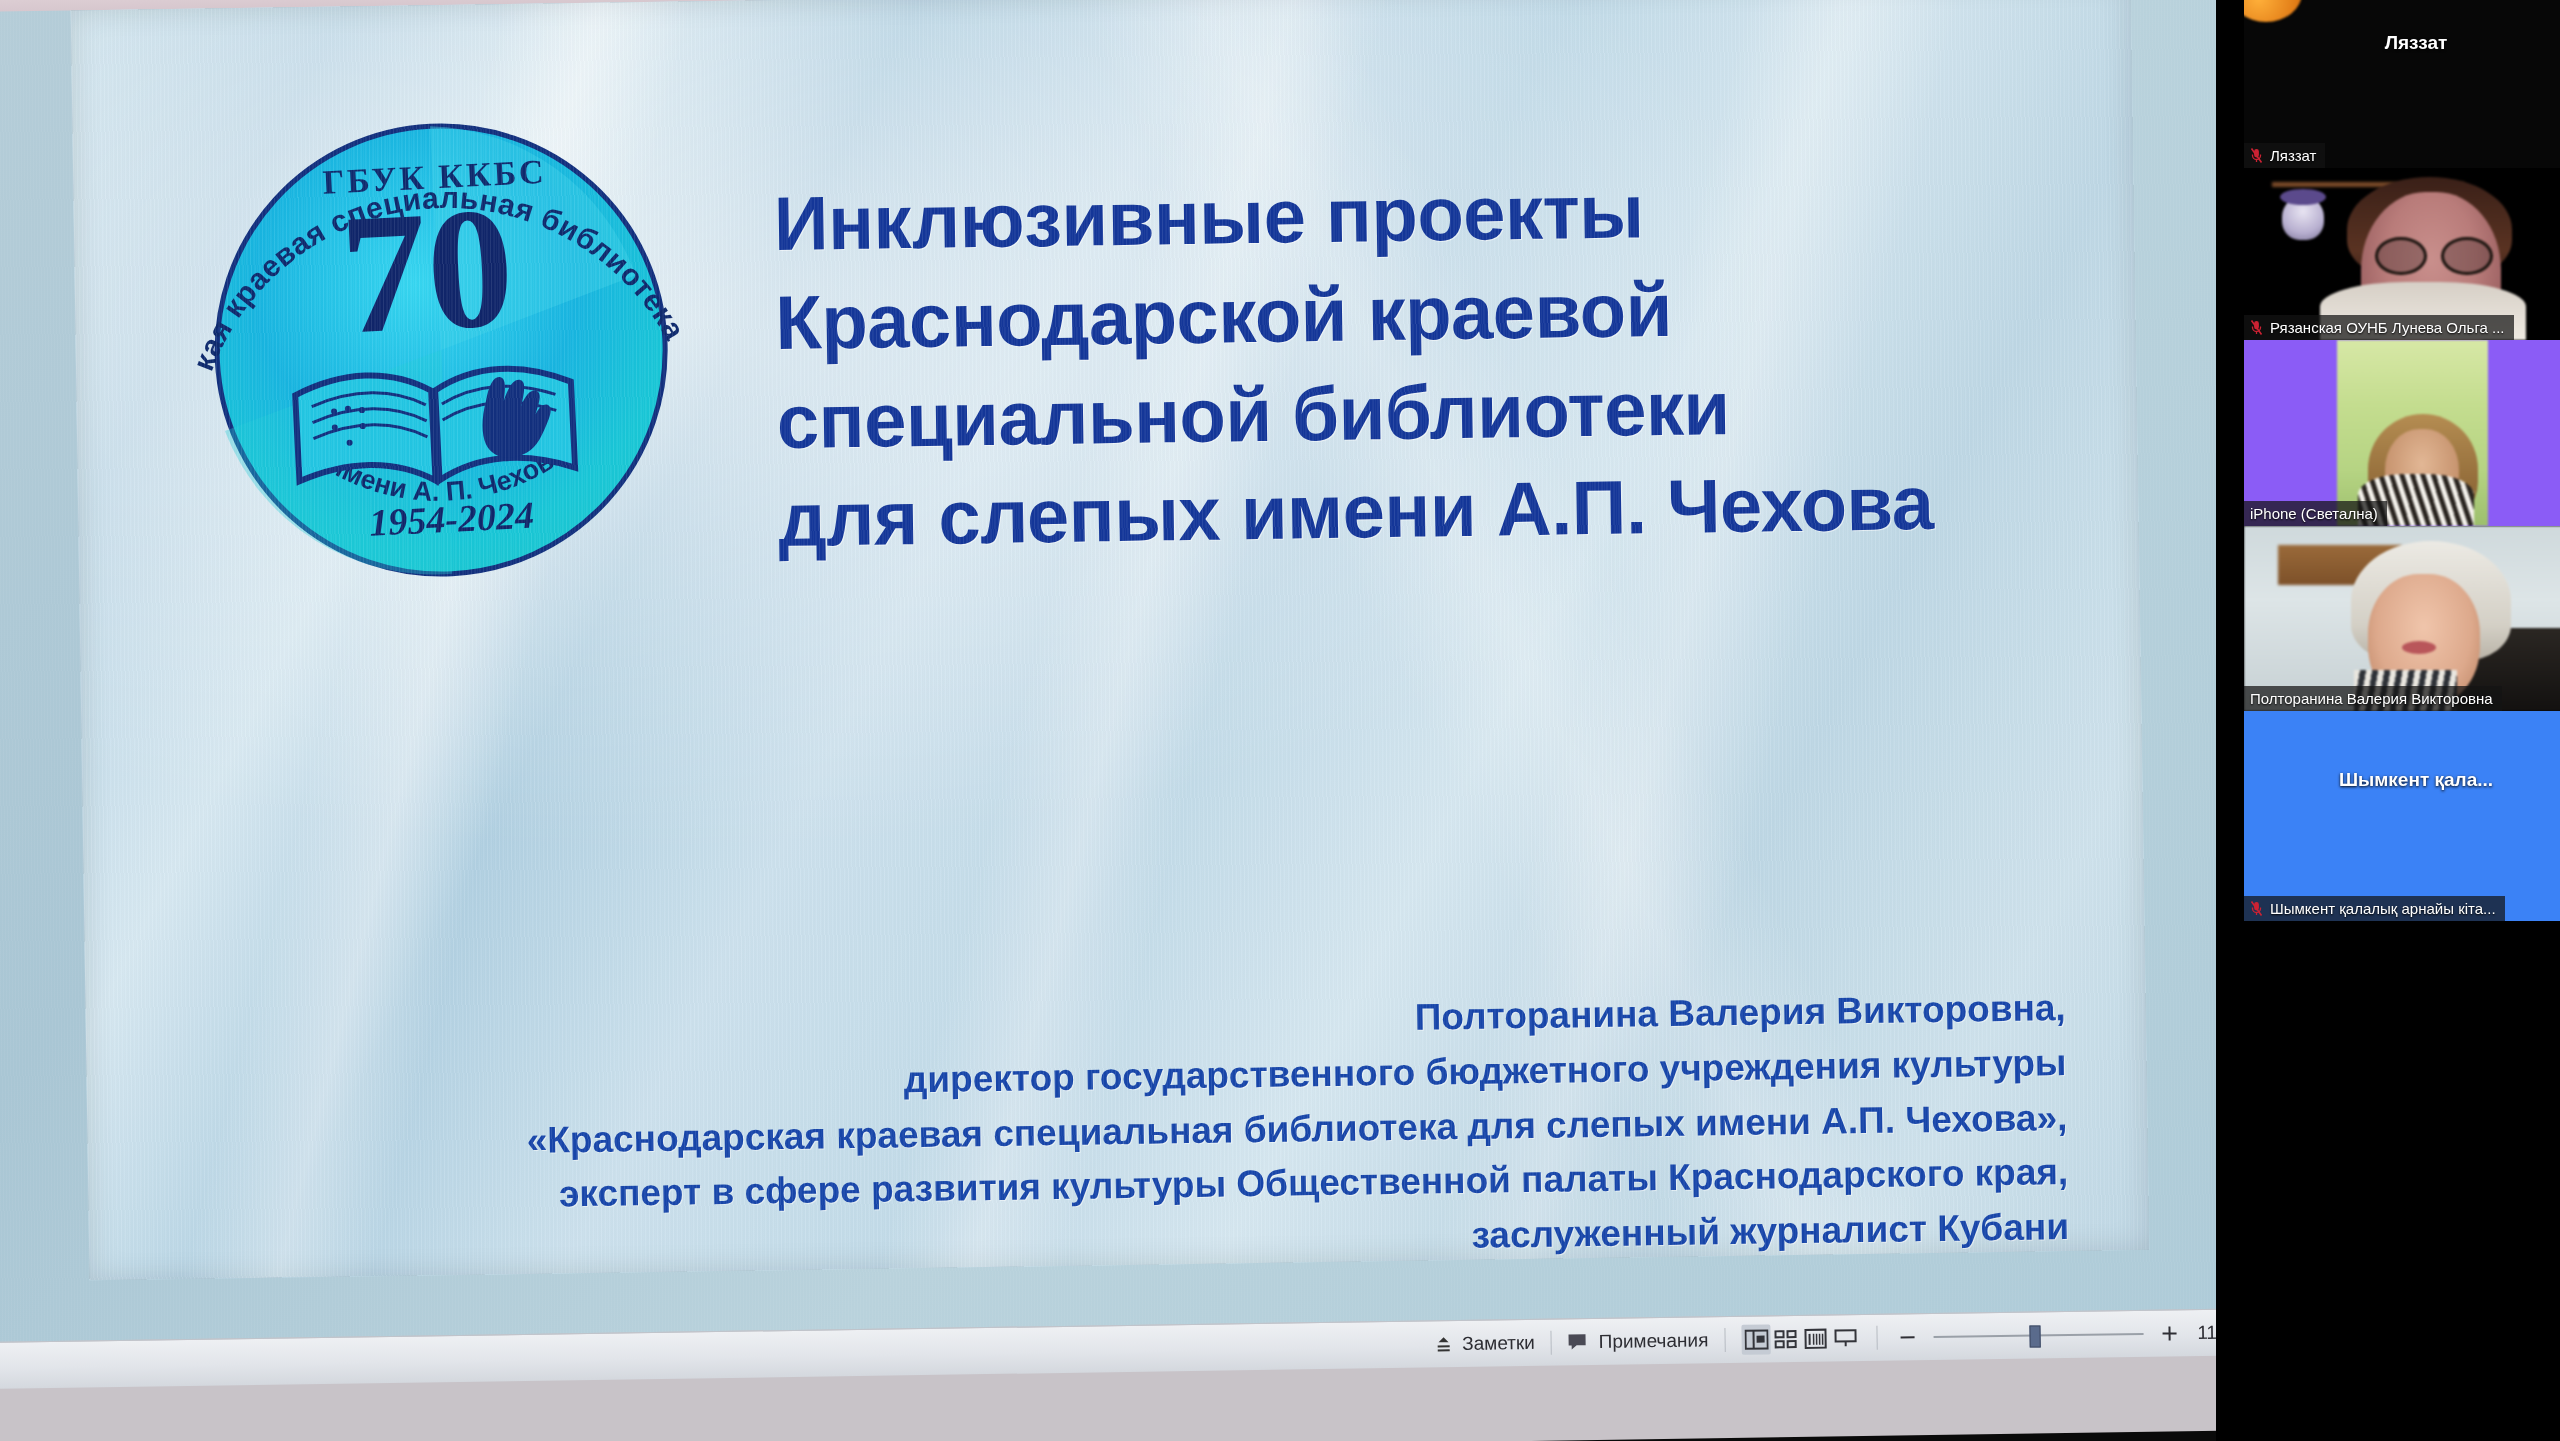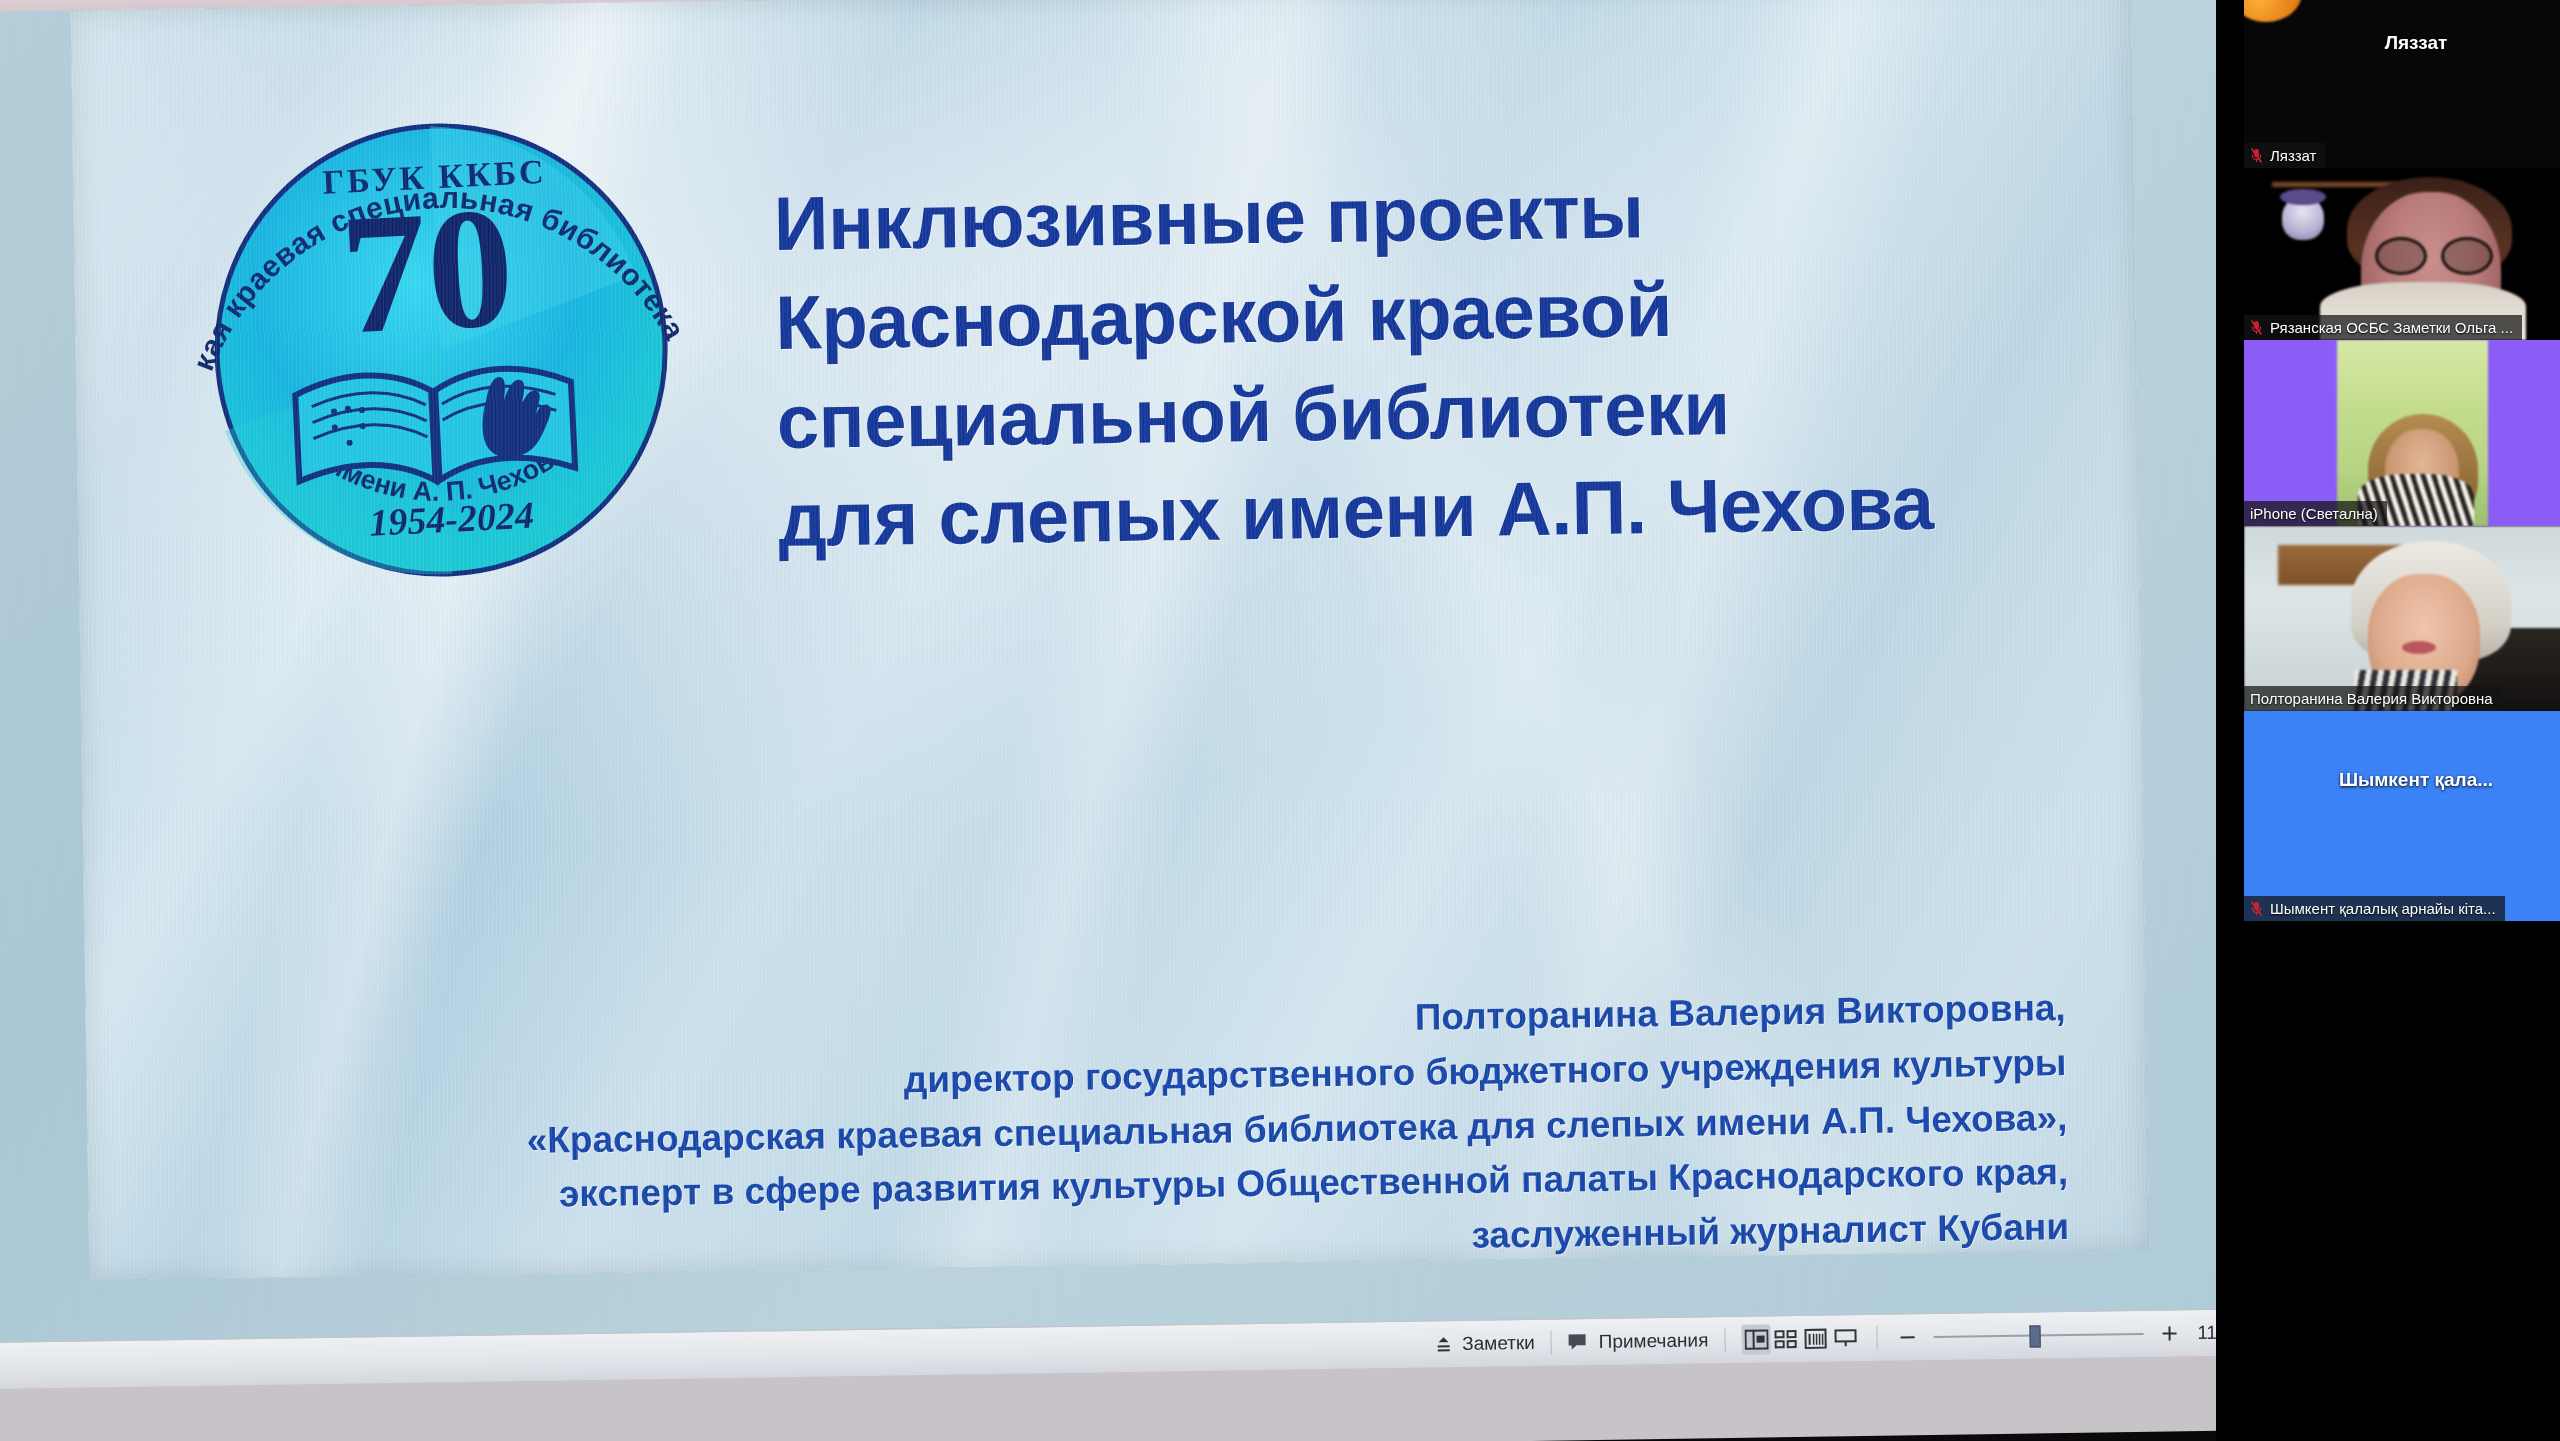--- a/index.html
+++ b/index.html
@@ -580,21 +580,21 @@
           </div>
         <div class="t2-shirt"></div>
       </div>
       <div class="tile-name">
         <svg class="mute-icon" width="13" height="15" viewBox="0 0 13 15">
           <path d="M6.5,1 a2.4,2.4 0 0 1 2.4,2.4 V7 a2.4,2.4 0 0 1 -4.8,0 V3.4 A2.4,2.4 0 0 1 6.5,1z" fill="#cc2233"></path>
           <path d="M2.5,6.5 v1 a4,4 0 0 0 8,0 v-1" stroke="#cc2233" stroke-width="1.3" fill="none"></path>
           <line x1="6.5" y1="11.5" x2="6.5" y2="14" stroke="#cc2233" stroke-width="1.3"></line>
           <line x1="1.5" y1="0.5" x2="11.5" y2="14.5" stroke="#cc2233" stroke-width="1.6"></line>
         </svg>
-        <span>Рязанская ОСБС Заметки Ольга ...</span>
+        <span>Рязанская ОУНБ Лунева Ольга ...</span>
       </div>
     </div>
 
     <div class="tile t3">
       <div class="blurwrap">
         <div class="t3-green"></div>
         <div class="t3-hair"></div>
         <div class="t3-face"></div>
         <div class="t3-zebra"></div>
       </div>

